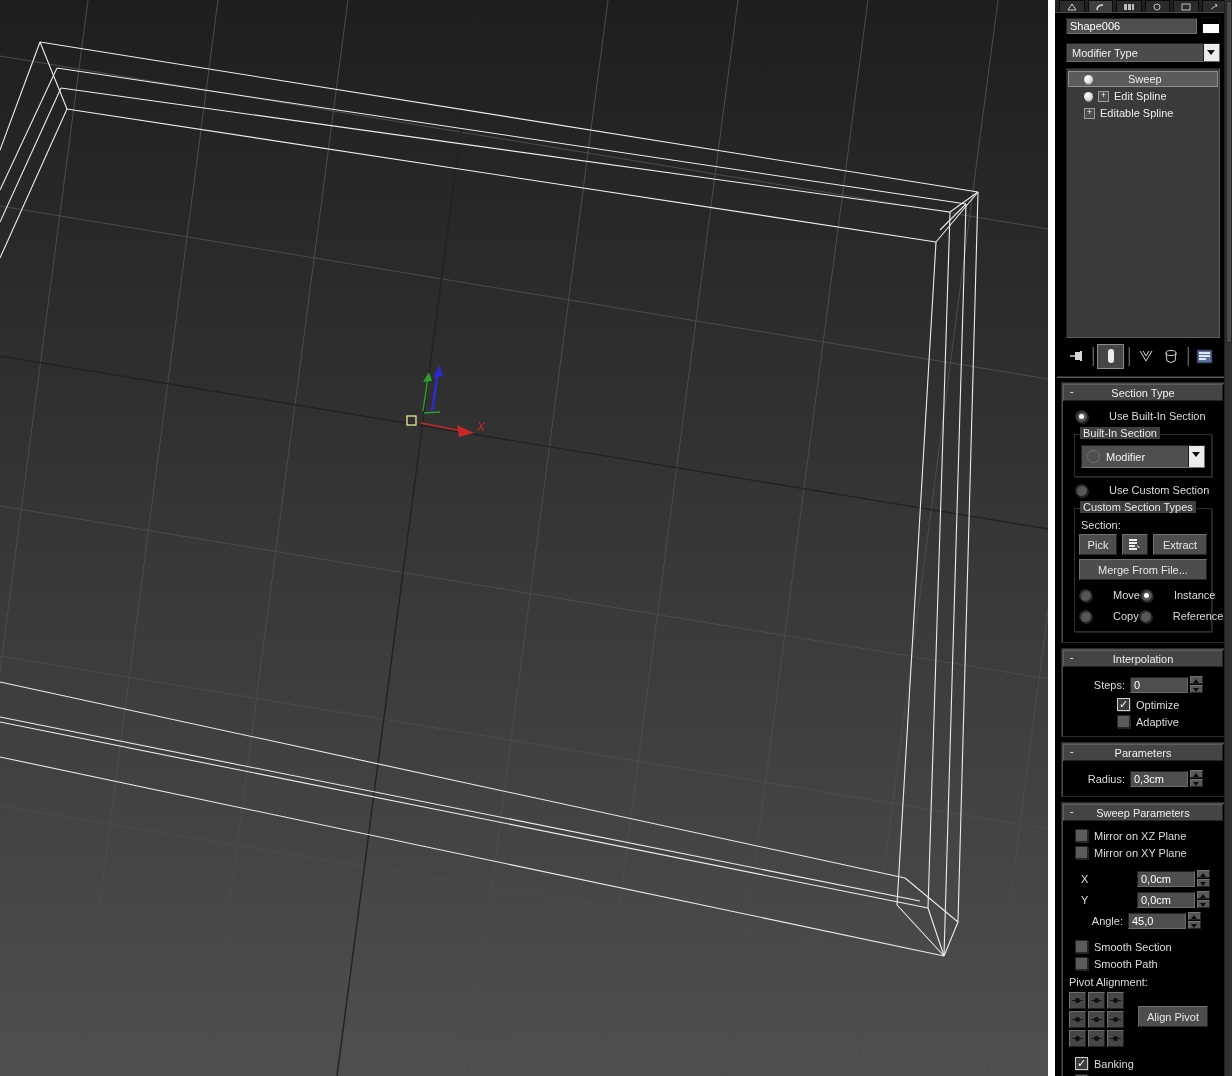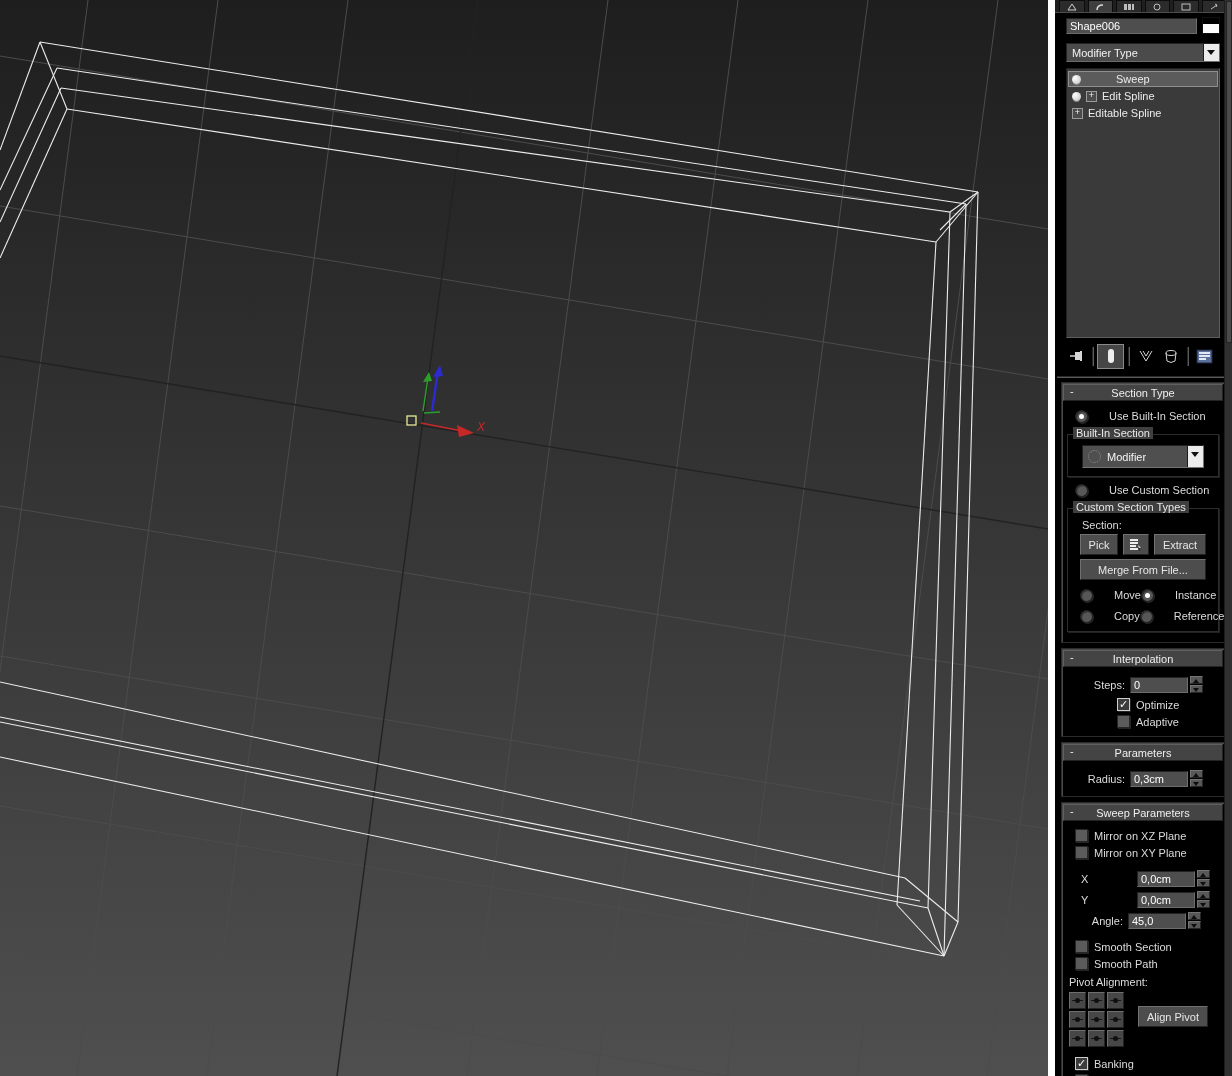--- a/index.html
+++ b/index.html
@@ -23,42 +23,42 @@
         color:#fff;font:11px "Liberation Sans",sans-serif;height:14px;padding:0 3px;outline:none;}
   .namerow input{flex:1;min-width:0;}
   .swatch{width:16px;height:15px;border:1px solid #101010;background:linear-gradient(180deg,#000 42%,#fdfdfd 42%);}
   .modlist{display:flex;align-items:center;margin:9px 11px 0;height:17px;background:#4b4b4b;
         border:1px solid #232323;border-bottom-color:#6b6b6b;border-right-color:#6b6b6b;padding-left:5px;color:#f2f2f2;cursor:default;}
   .modlist .lbl{flex:1;}
   .ddbtn{width:15px;align-self:stretch;background:#ececec;border-left:1px solid #1c1c1c;position:relative;}
   .ddbtn:after{content:"";position:absolute;left:3px;top:6px;border:4px solid transparent;border-top:5px solid #101010;}
   .stack{margin:6px 11px 0;height:266px;background:#3a3a3a;border:1px solid #202020;
         border-bottom-color:#5d5d5d;border-right-color:#5d5d5d;padding-top:2px;}
-  .srow{display:flex;align-items:center;height:16px;margin:0 1px 1px;padding-left:4px;gap:5px;color:#ececec;cursor:default;}
+  .srow{display:flex;align-items:center;height:16px;margin:0 1px 1px;padding-left:16px;gap:5px;color:#ececec;cursor:default;}
   .srow.sel{background:#5b5b5b;outline:1px solid #8f8f8f;outline-offset:-1px;}
   .bulb{width:9px;height:9px;border-radius:50%;background:radial-gradient(circle at 35% 35%,#ffffff,#bdbdbd);box-shadow:0 2px 0 -1px #8a8a8a;flex:0 0 auto;}
   .plusbox{width:9px;height:9px;background:#4c4c4c;border:1px solid #9a9a9a;color:#f0f0f0;
         font-size:9px;line-height:7px;text-align:center;flex:0 0 auto;}
   .stacktools{display:flex;align-items:center;padding:5px 8px 3px;height:26px;}
   .tool{width:25px;height:23px;display:flex;align-items:center;justify-content:center;}
   .tool.pressed{border:1px solid #8a8a8a;background:#464646;}
   .vsep{width:1px;height:19px;background:#262626;box-shadow:1px 0 0 #5c5c5c;margin:0 4px;}
   .hsep{height:1px;margin:4px 2px 0;background:#2a2a2a;box-shadow:0 1px 0 #585858;}
   
   .rollout{margin:5px 6px 0;border:1px solid #2b2b2b;box-shadow:1px 1px 0 #4a4a4a inset;}
   .rhead{height:15px;display:flex;align-items:center;margin:1px;background:#444;
         border:1px solid #606060;border-bottom-color:#242424;border-right-color:#242424;position:relative;color:#efefef;cursor:default;}
   .rhead .collapse{position:absolute;left:6px;top:0;}
   .rhead .rtitle{flex:1;text-align:center;}
   .rbody{padding:5px 5px 6px;position:relative;}
   .radiorow{display:flex;align-items:center;gap:21px;height:18px;cursor:default;}
   .rdot{width:11px;height:11px;border-radius:50%;background:#575757;border:1px solid #1f1f1f;
         box-shadow:inset 1px 1px 1px rgba(0,0,0,.55), 1px 1px 0 rgba(255,255,255,.15);position:relative;flex:0 0 auto;}
   .rdot.sel:after{content:"";position:absolute;left:3px;top:3px;width:5px;height:5px;border-radius:50%;background:#fdfdfd;}
-  .group{border:1px solid #2d2d2d;box-shadow:1px 1px 0 rgba(255,255,255,.13);margin:9px 0 4px;padding:8px 12px 6px;position:relative;}
+  .group{border:1px solid #2d2d2d;box-shadow:1px 1px 0 rgba(255,255,255,.13);margin:9px 7px 4px;padding:8px 4px 6px;position:relative;}
   .glabel{position:absolute;top:-8px;left:5px;background:#3f3f3f;padding:0 3px;color:#e8e8e8;}
   .dropdown{display:flex;align-items:center;height:21px;background:#4f4f4f;margin:2px 2px 2px;
         border:1px solid #202020;border-bottom-color:#747474;border-right-color:#747474;padding-left:5px;gap:6px;color:#f4f4f4;cursor:default;}
   .circleicon{width:11px;height:11px;border:1px dotted #909090;border-radius:50%;flex:0 0 auto;}
   .dropdown .ddbtn{margin-left:auto;}
   .btn{background:#4d4d4d;border:1px solid #707070;border-bottom-color:#232323;border-right-color:#232323;
         color:#e6e6e6;font:11px "Liberation Sans",sans-serif;height:21px;display:inline-flex;
         align-items:center;justify-content:center;padding:0 5px;cursor:default;}
   .btnrow{display:flex;gap:5px;margin:3px 0 4px;align-items:flex-end;}
   .wide{width:100%;}

